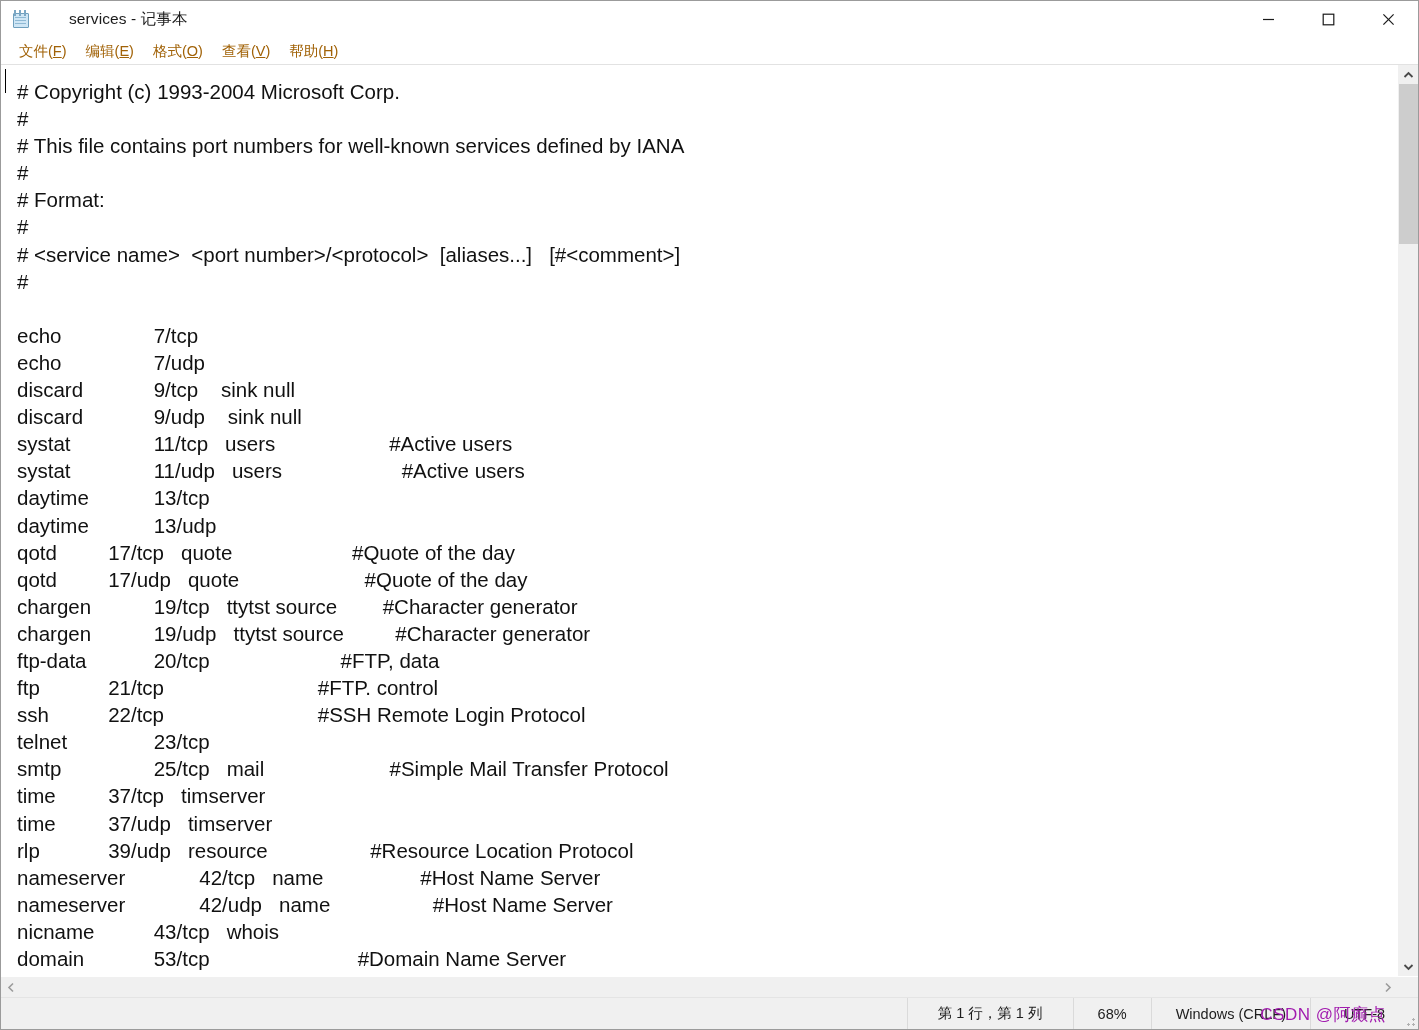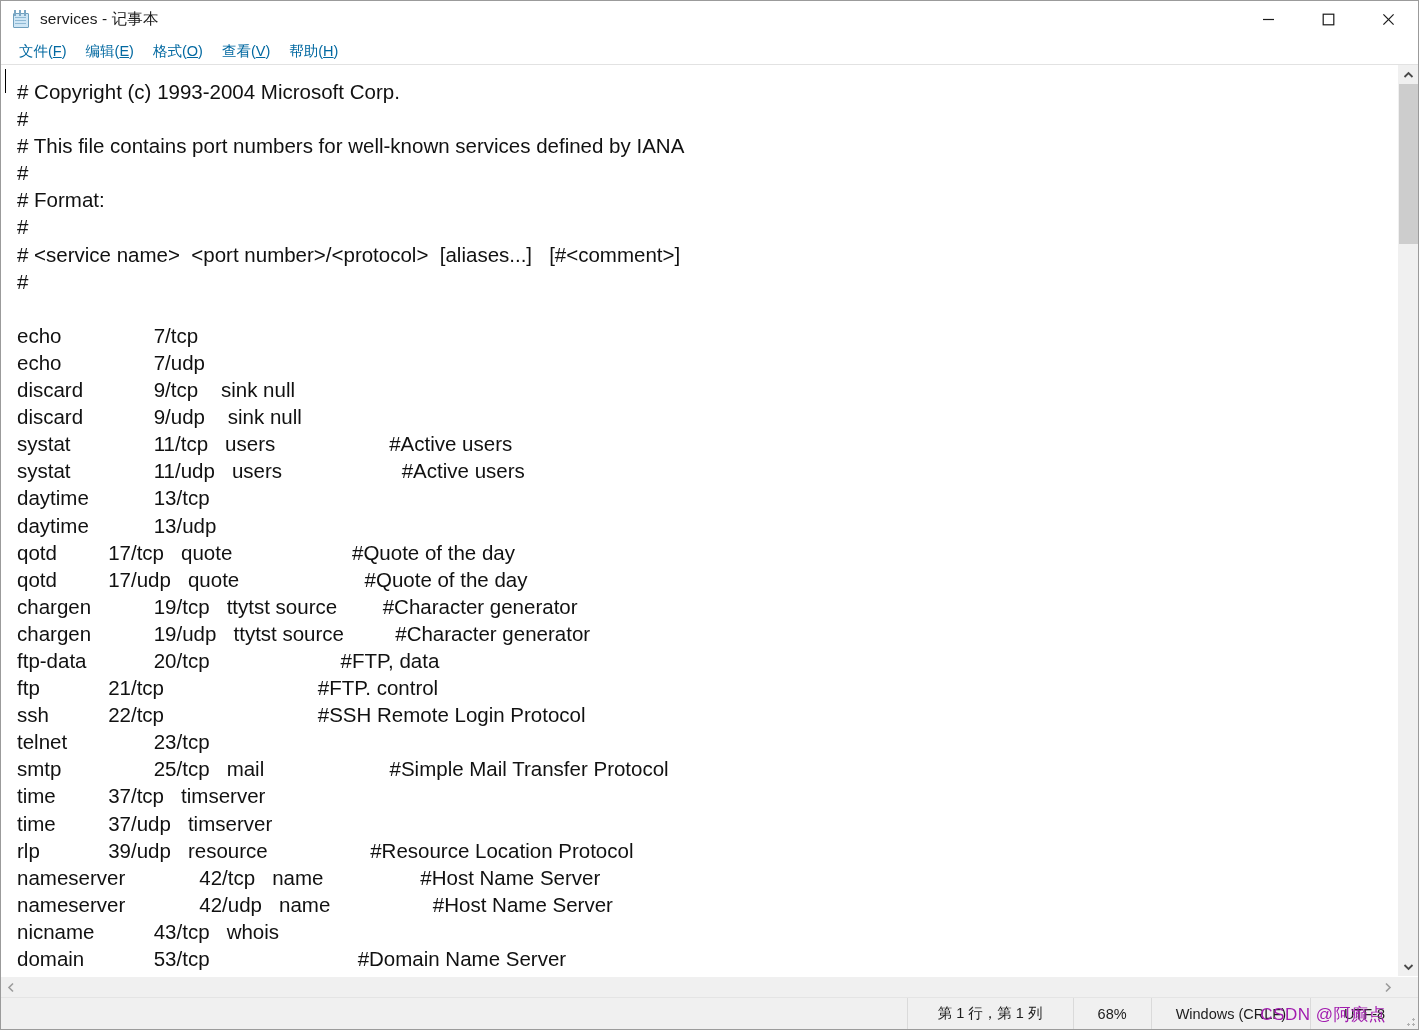--- a/index.html
+++ b/index.html
@@ -66,20 +66,21 @@
     width: 14px; height: 6px;
     background:
       repeating-linear-gradient(to right,
         #7ba7c4 0px, #7ba7c4 2px, transparent 2px, transparent 5px);
   }
   .title-text {
     font-size: 15.5px;
     color: #1b1b1b;
     white-space: nowrap;
     letter-spacing: 0.1px;
+    margin-left: 29px;
   }
 
   .win-controls {
     position: absolute;
     right: 0; top: 0;
     height: 37px;
     display: flex;
   }
   .win-btn {
     width: 60px; height: 37px;
@@ -95,21 +96,21 @@
     height: 26px;
     flex: 0 0 26px;
     background: #ffffff;
     display: flex;
     align-items: center;
     padding-left: 9px;
     gap: 0px;
   }
   .menu-item {
     font-size: 14.5px;
-    color: #0369a1;
+    color: #a16207;
     padding: 2px 10px 2px 9px;
     white-space: nowrap;
     line-height: 1;
   }
   .menu-item .acc { text-decoration: underline; }
 
   
   .editor-wrap {
     flex: 1 1 auto;
     position: relative;

